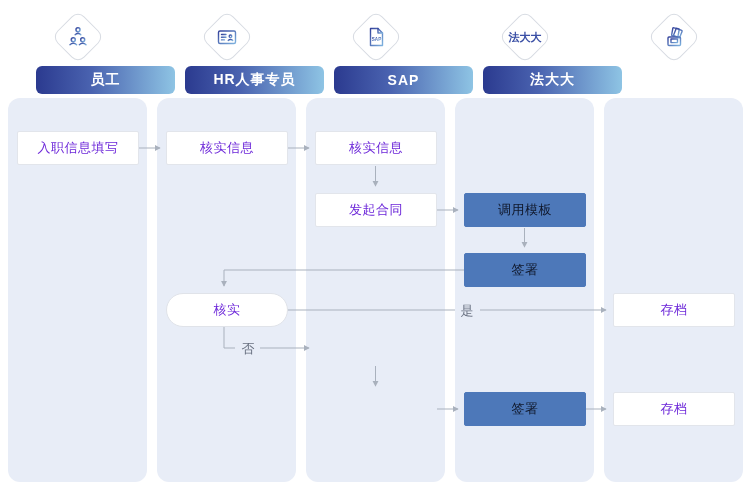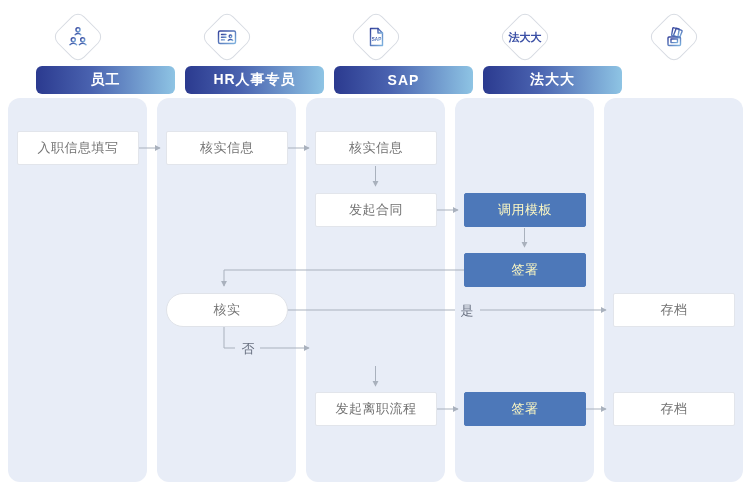--- a/index.html
+++ b/index.html
@@ -25,23 +25,23 @@
   .diamond-inner{
     transform:rotate(-45deg);display:flex;align-items:center;justify-content:center;
   }
   .fadada-text{
     font-size:11px;font-weight:bold;color:#3a4fa5;white-space:nowrap;
   }
   .node{
     position:absolute;width:122px;height:34px;box-sizing:border-box;
     background:#ffffff;border:1px solid #e2e5eb;border-radius:2px;
     display:flex;align-items:center;justify-content:center;
-    font-size:13px;color:#737373;letter-spacing:0.5px;z-index:3;
+    font-size:13px;color:#6d28d9;letter-spacing:0.5px;z-index:3;
   }
-  .node.blue{background:#4d78b9;border-color:#4d78b9;color:#fef9c3;}
+  .node.blue{background:#4d78b9;border-color:#4d78b9;color:#0f172a;}
   .node.oval{border-radius:17px;border-color:#e0e3e9;}
   .edge-label{
     position:absolute;font-size:13px;color:#687080;z-index:3;width:22px;text-align:center;
   }
   svg.arrows{position:absolute;left:0;top:0;z-index:2;}
   svg.icon{display:block;}
 </style>
 </head>
 <body>
 
@@ -167,20 +167,19 @@
   </svg>
 
   <div class="node" style="left:17px;top:131px">入职信息填写</div>
   <div class="node" style="left:166px;top:131px">核实信息</div>
   <div class="node" style="left:315px;top:131px">核实信息</div>
   <div class="node" style="left:315px;top:193px">发起合同</div>
   <div class="node blue" style="left:464px;top:193px">调用模板</div>
   <div class="node blue" style="left:464px;top:253px">签署</div>
   <div class="node oval" style="left:166px;top:293px">核实</div>
   <div class="node" style="left:613px;top:293px">存档</div>
-  <div class="node" style="left:315px;top:392px">发起离职流程</div>
   <div class="node blue" style="left:464px;top:392px">签署</div>
   <div class="node" style="left:613px;top:392px">存档</div>
 
   <div class="edge-label" style="left:456px;top:302px">是</div>
   <div class="edge-label" style="left:237px;top:340px">否</div>
 
 </div>
 
 </body></html>

